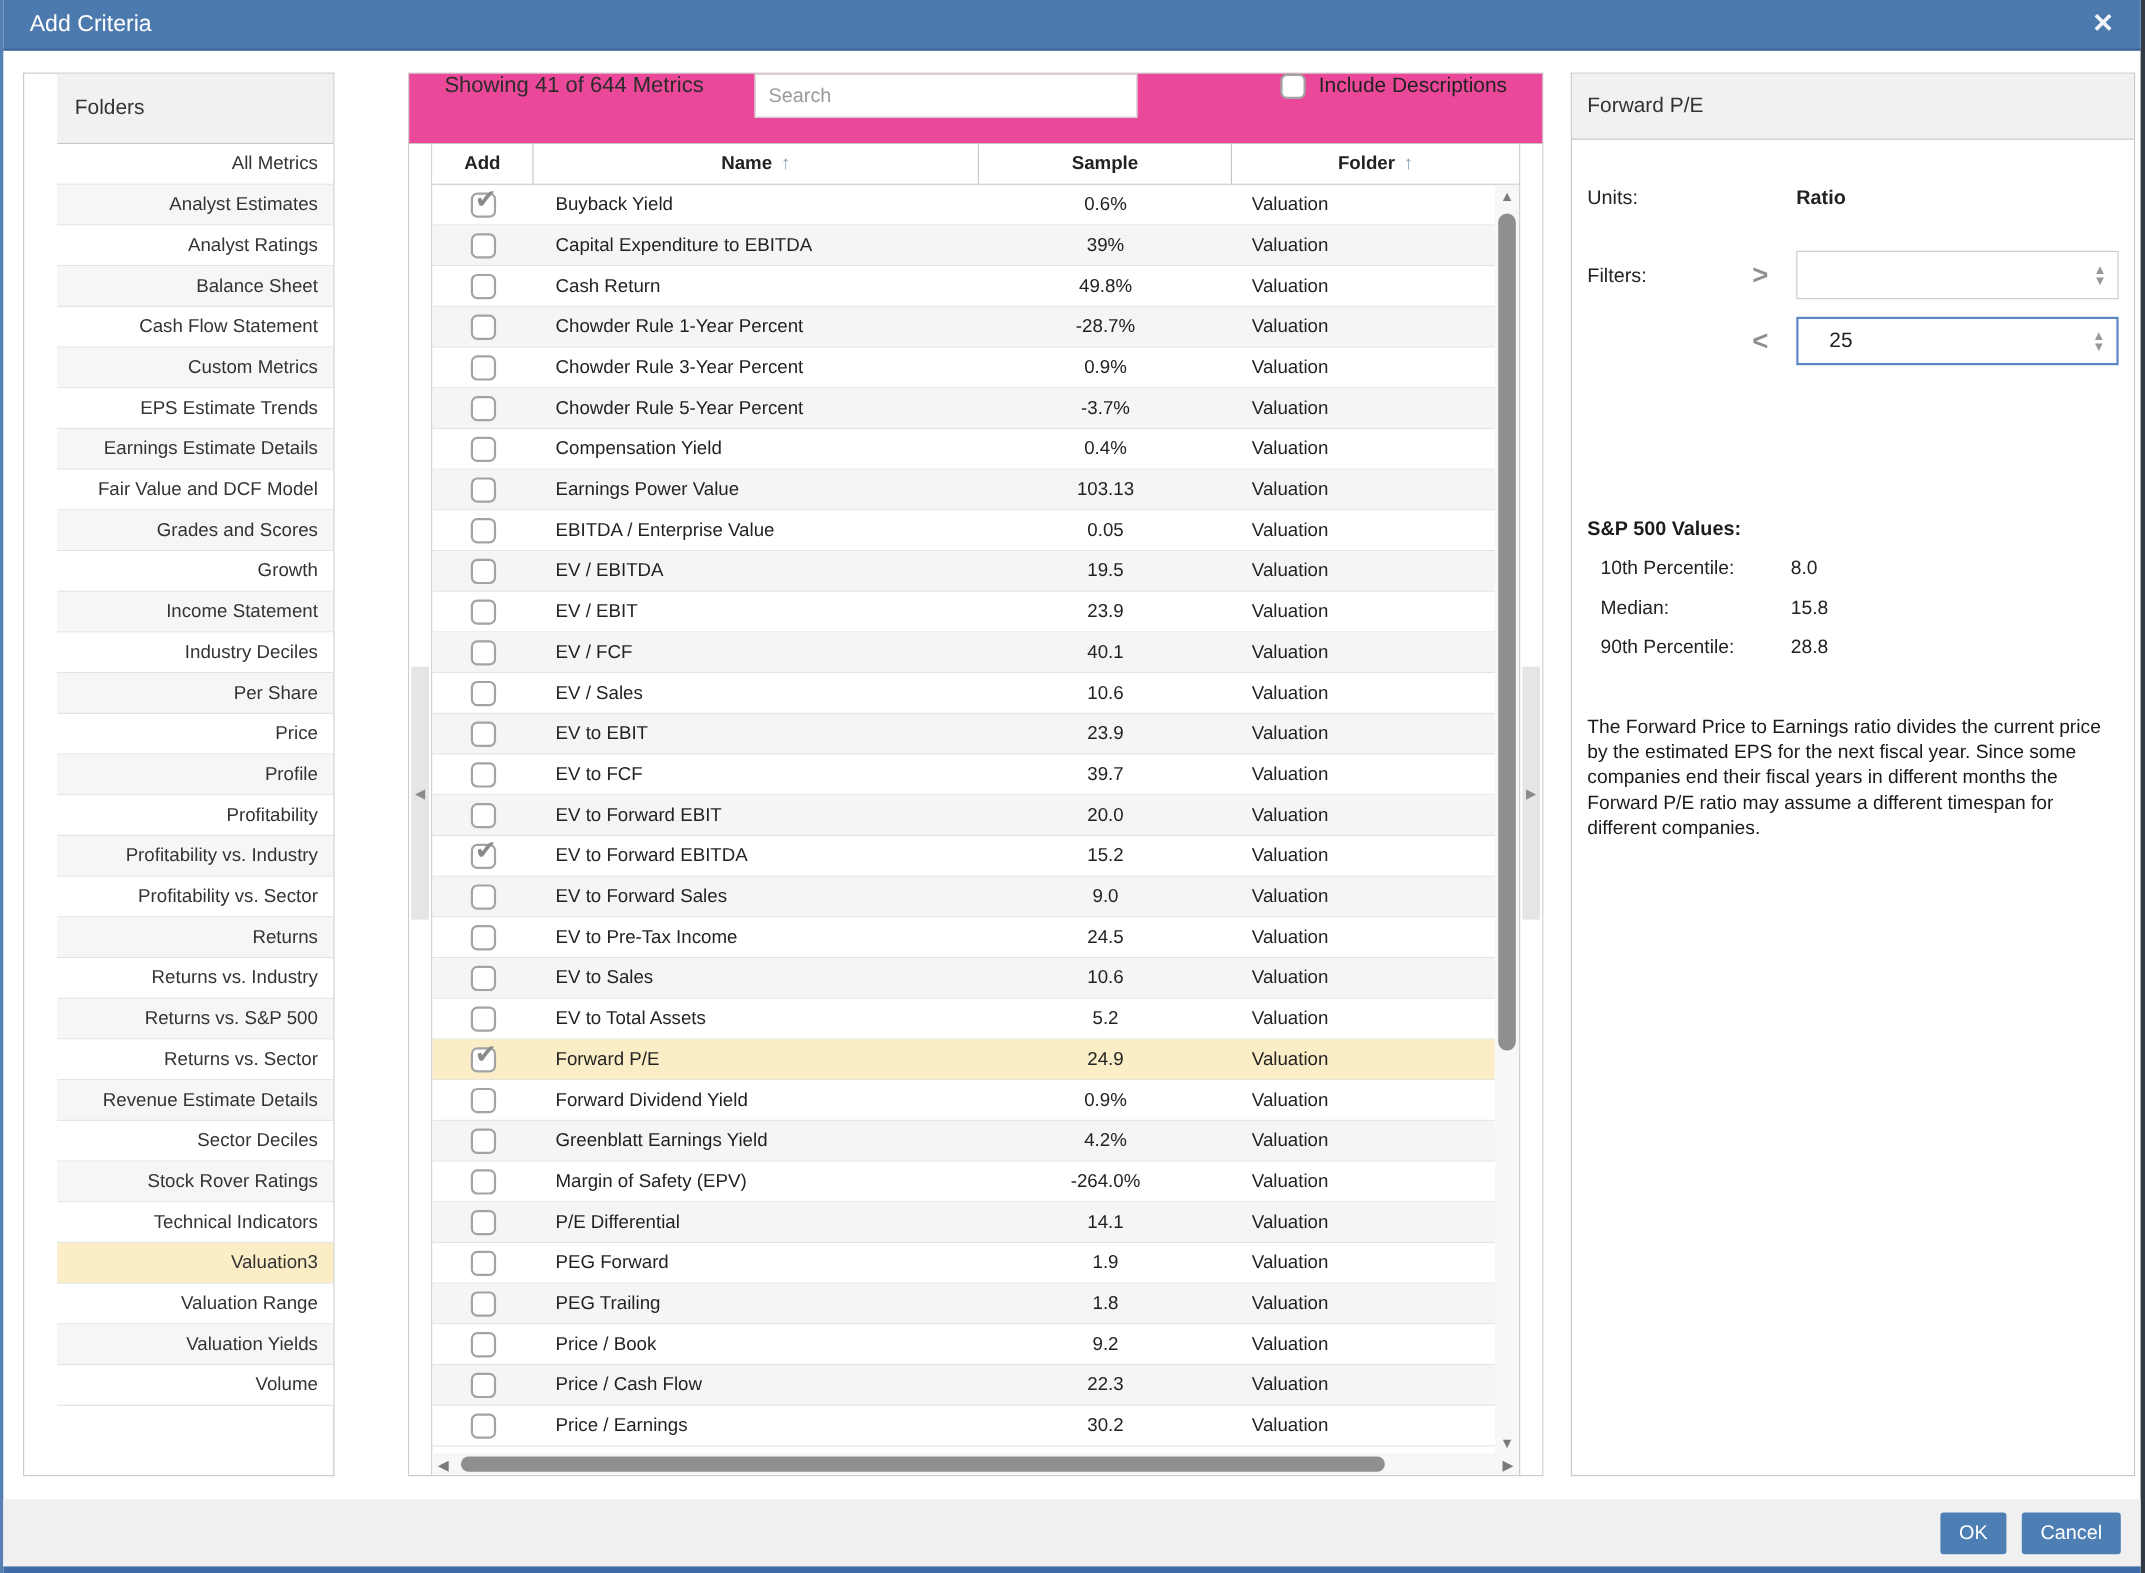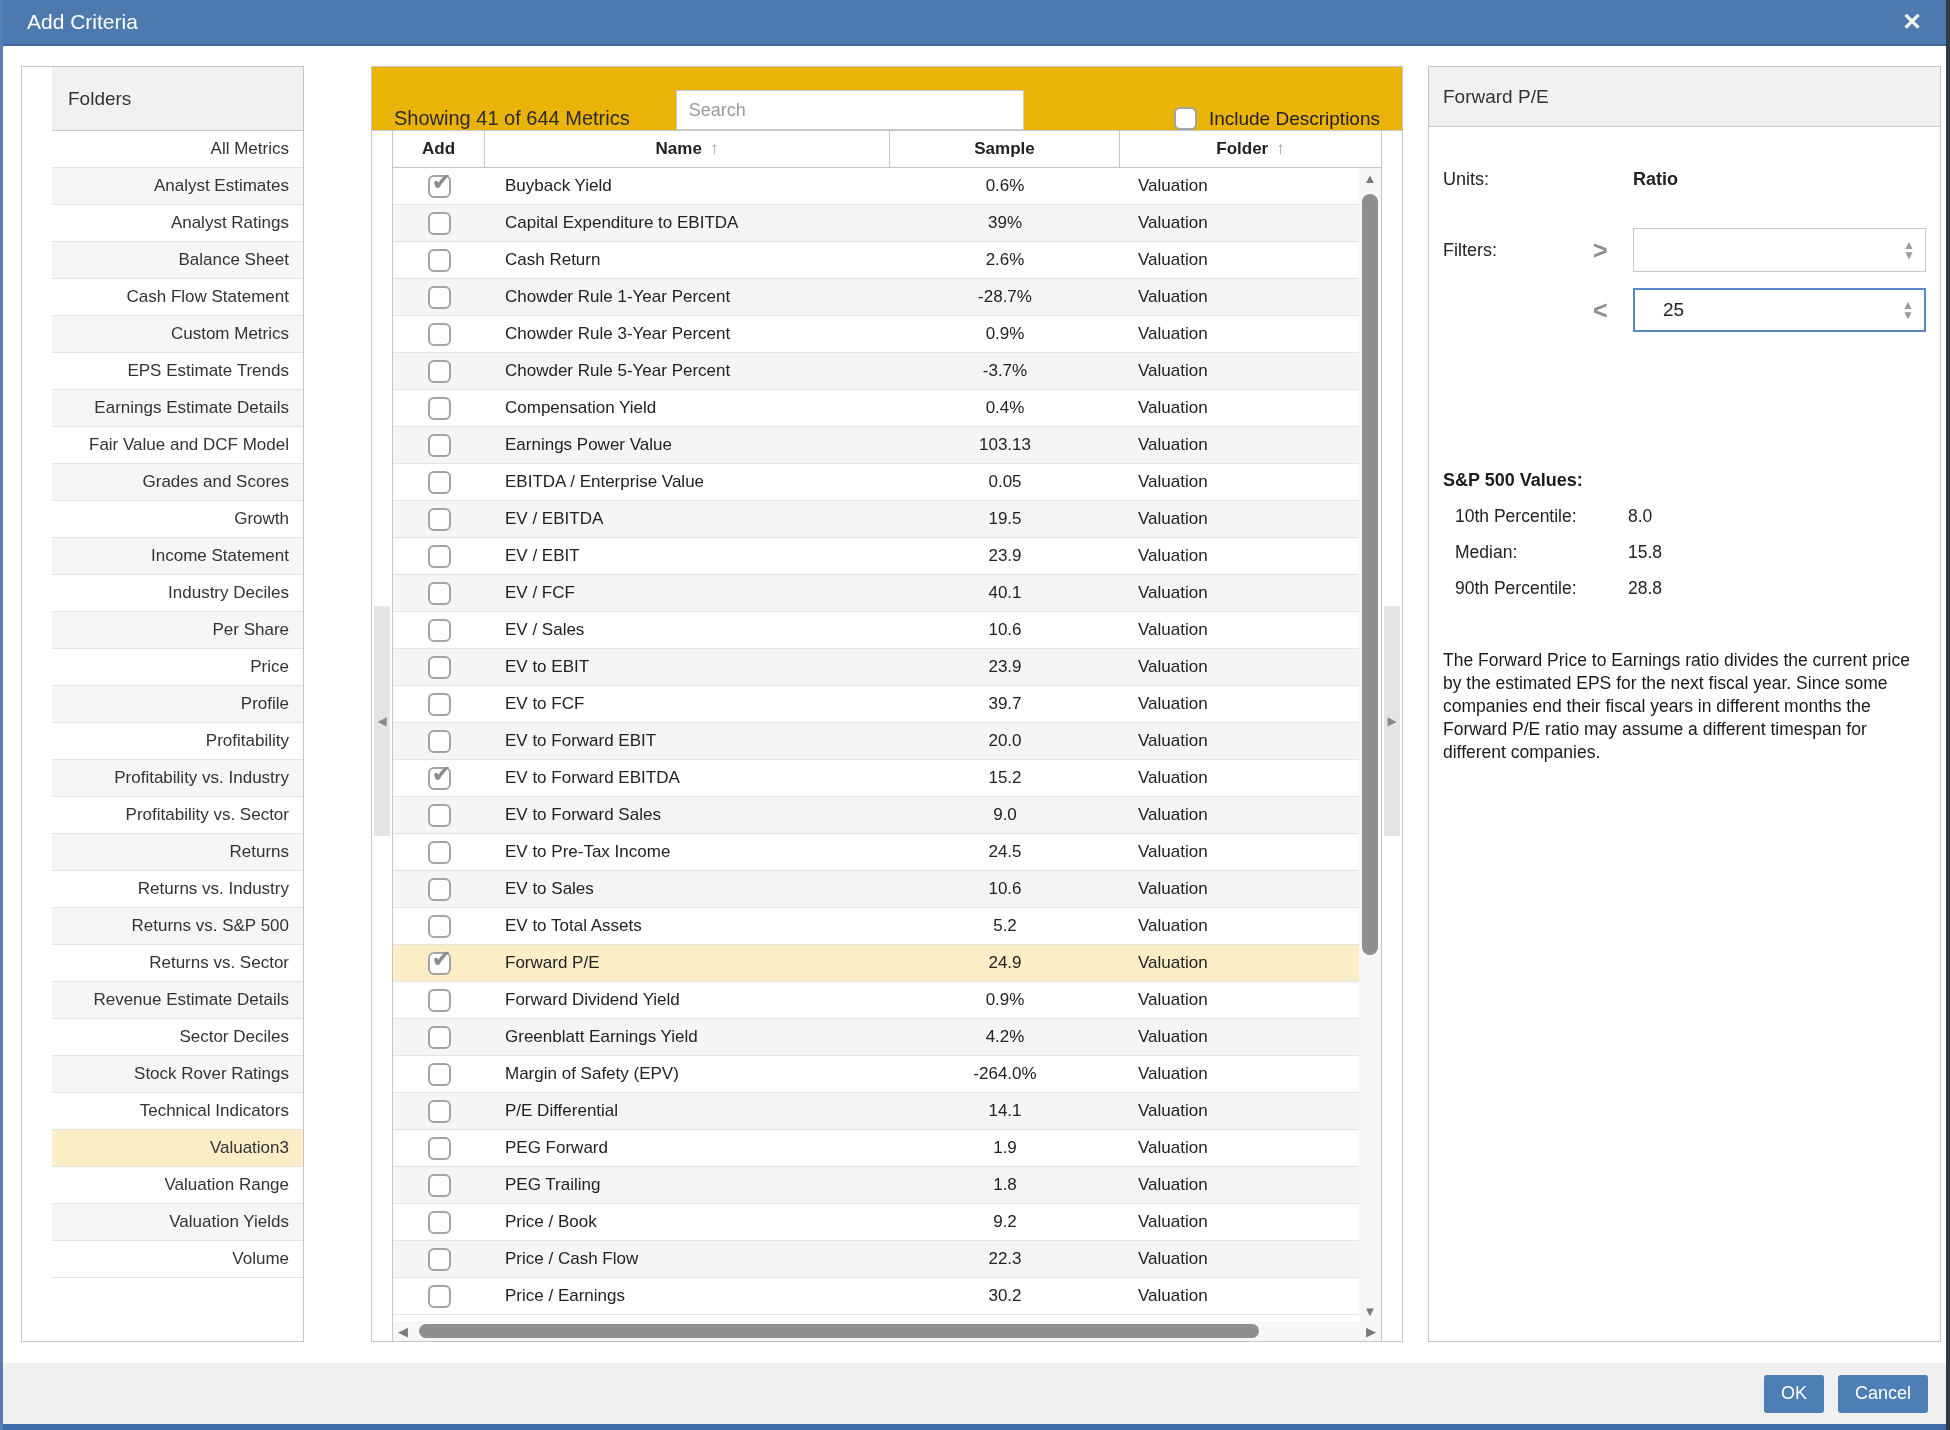--- a/index.html
+++ b/index.html
@@ -26,22 +26,22 @@
   .folders-list { list-style: none; }
   .folder-item { height: 37px; display: flex; align-items: center; justify-content: flex-end;
                  padding: 0 14px 0 13px; font-size: 17px; color: #333;
                  border-bottom: 1px solid #e2e2e2; cursor: pointer; background: #fff; }
   .folder-item:nth-child(even) { background: #f6f6f6; }
   .folder-item.selected { background: #fbeec6; }
   .folder-count { color: #333; }
 
   
   .metrics-panel { left: 368px; width: 1032px; }
-  .metrics-header { height: 64px; background: #eab308; border-bottom: 1px solid #c6c6c6;
-                    display: flex; align-items: flex-end; padding: 0 22px; }
+  .metrics-header { height: 64px; background: #ec4899; border-bottom: 1px solid #c6c6c6;
+                    display: flex; align-items: flex-start; padding: 0 32px; }
   .showing { font-size: 20px; color: #2b2b2b; white-space: nowrap; }
   .search { margin-left: 46px; width: 348px; height: 40px; border: 1px solid #cbcbcb;
             font-size: 18px; padding: 0 12px; color: #333; font-family: "Liberation Sans", sans-serif; }
   .search::placeholder { color: #9a9a9a; }
   .incl-group { margin-left: auto; display: flex; align-items: center; }
   .cbox { width: 23px; height: 23px; border: 2px solid #a3a3a3; border-radius: 6px;
           background: #fff; display: inline-block; position: relative; flex: none; cursor: pointer; }
   .incl-label { font-size: 19px; margin-left: 12px; color: #222; }
 
   .gutter { position: absolute; top: 64px; bottom: 0; width: 20px; background: #fff; }
@@ -316,21 +316,21 @@
     <span class="c-sample">39%</span>
     <span class="c-folder">Valuation</span>
   </div>
           <div class="trow">
     <span class="c-add">
       <span class="cbox">
         <span class="check-glyph"></span>
       </span>
     </span>
     <span class="c-name">Cash Return</span>
-    <span class="c-sample">2.6%</span>
+    <span class="c-sample">49.8%</span>
     <span class="c-folder">Valuation</span>
   </div>
           <div class="trow alt">
     <span class="c-add">
       <span class="cbox">
         <span class="check-glyph"></span>
       </span>
     </span>
     <span class="c-name">Chowder Rule 1-Year Percent</span>
     <span class="c-sample">-28.7%</span>

